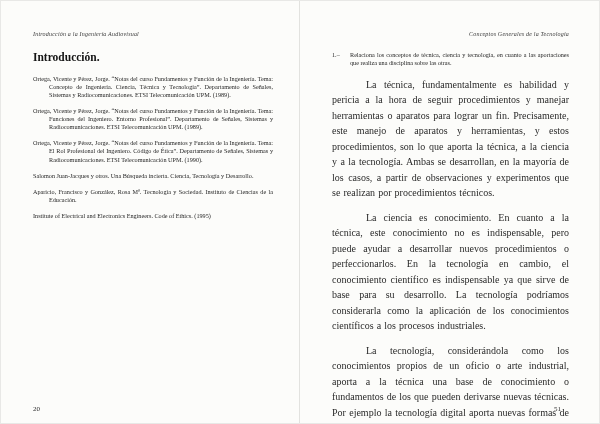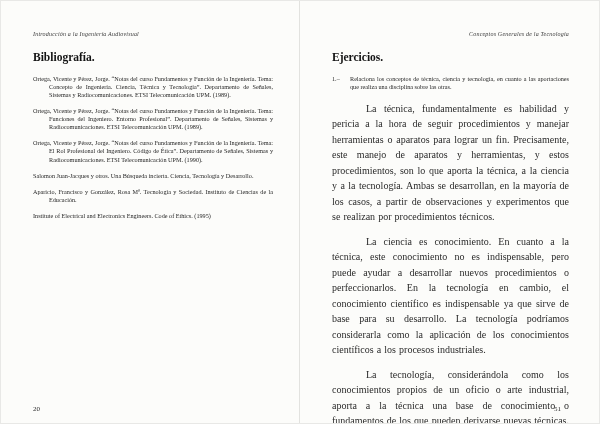--- a/index.html
+++ b/index.html
@@ -103,36 +103,35 @@
 </style>
 </head>
 <body>
 
 <div class="canvas">
   <div class="spread">
 
     <div class="page page-left">
       <div class="running-header">Introducción a la Ingeniería Audiovisual</div>
 
-      <h1 class="section-title">Bibliografía.</h1>
+      <h1 class="section-title">Introducción.</h1>
 
       <p class="bib-entry">Ortega, Vicente y Pérez, Jorge. “Notas del curso Fundamentos y Función de la Ingeniería. Tema: Concepto de Ingeniería. Ciencia, Técnica y Tecnología”. Departamento de Señales, Sistemas y Radiocomunicaciones. ETSI Telecomunicación UPM. (1989).</p>
       <p class="bib-entry spaced">Ortega, Vicente y Pérez, Jorge. “Notas del curso Fundamentos y Función de la Ingeniería. Tema: Funciones del Ingeniero. Entorno Profesional”. Departamento de Señales, Sistemas y Radiocomunicaciones. ETSI Telecomunicación UPM. (1989).</p>
       <p class="bib-entry spaced">Ortega, Vicente y Pérez, Jorge. “Notas del curso Fundamentos y Función de la Ingeniería. Tema: El Rol Profesional del Ingeniero. Código de Ética”. Departamento de Señales, Sistemas y Radiocomunicaciones. ETSI Telecomunicación UPM. (1990).</p>
       <p class="bib-entry spaced">Salomon Juan-Jacques y otros. Una Búsqueda incierta. Ciencia, Tecnología y Desarrollo.</p>
       <p class="bib-entry spaced">Aparicio, Francisco y González, Rosa Mª. Tecnología y Sociedad. Instituto de Ciencias de la Educación.</p>
       <p class="bib-entry spaced">Institute of Electrical and Electronics Engineers. Code of Ethics. (1995)</p>
 
       <div class="page-number pn-left">20</div>
     </div>
 
     <div class="page page-right">
       <div class="running-header align-right">Conceptos Generales de la Tecnología</div>
 
-      <h1 class="section-title">Ejercicios.</h1>
 
       <div class="exercise">
         <span class="ex-num">1.–</span>
         <span class="ex-text">Relaciona los conceptos de técnica, ciencia y tecnología, en cuanto a las aportaciones que realiza una disciplina sobre las otras.</span>
       </div>
 
       <p class="body-para">La técnica, fundamentalmente es habilidad y pericia a la hora de seguir procedimientos y manejar herramientas o aparatos para lograr un fin. Precisamente, este manejo de aparatos y herramientas, y estos procedimientos, son lo que aporta la técnica, a la ciencia y a la tecnología. Ambas se desarrollan, en la mayoría de los casos, a partir de observaciones y experimentos que se realizan por procedimientos técnicos.</p>
       <p class="body-para">La ciencia es conocimiento. En cuanto a la técnica, este conocimiento no es indispensable, pero puede ayudar a desarrollar nuevos procedimientos o perfeccionarlos. En la tecnología en cambio, el conocimiento científico es indispensable ya que sirve de base para su desarrollo. La tecnología podríamos considerarla como la aplicación de los conocimientos científicos a los procesos industriales.</p>
       <p class="body-para">La tecnología, considerándola como los conocimientos propios de un oficio o arte industrial, aporta a la técnica una base de conocimiento o fundamentos de los que pueden derivarse nuevas técnicas. Por ejemplo la tecnología digital aporta nuevas formas de desarrollar los procedimientos técnicos. Estos conocimientos que desarrolla la técnica afectan también a la ciencia en la mejora de la observación y la experimentación.</p>
 

